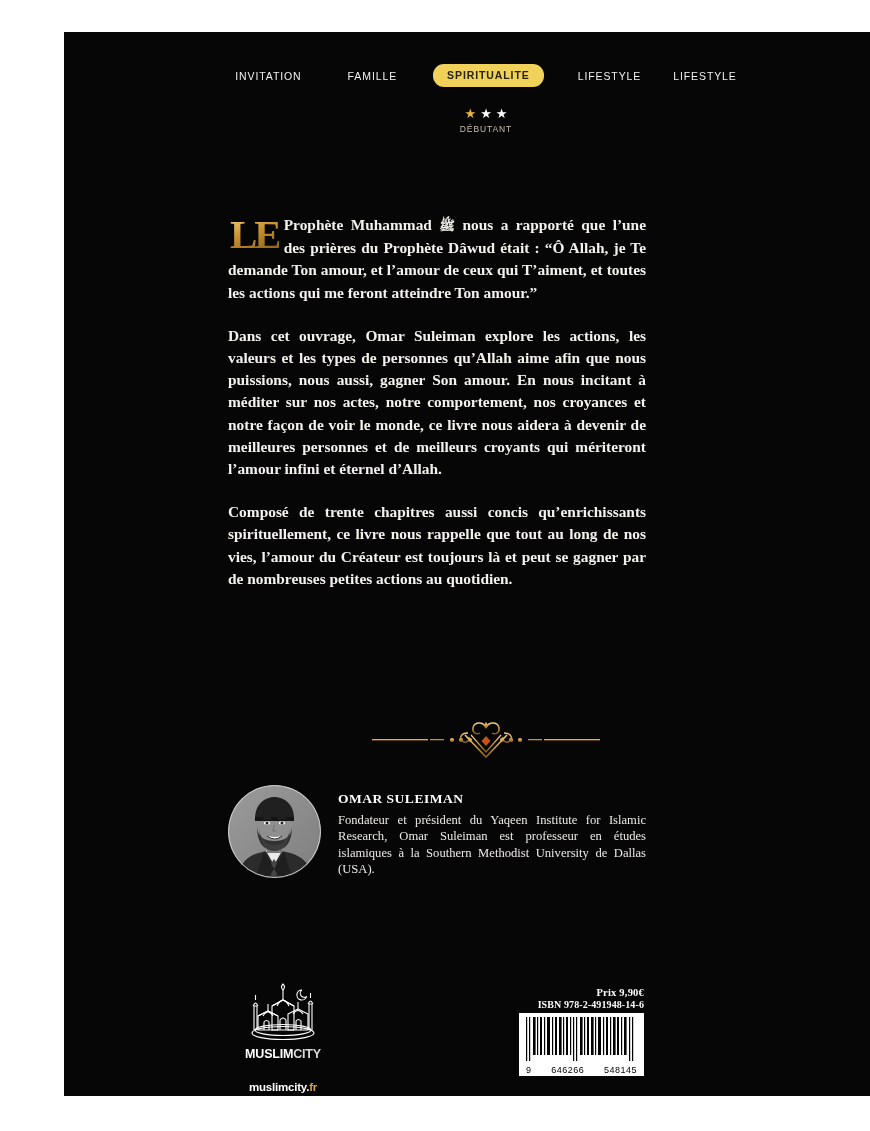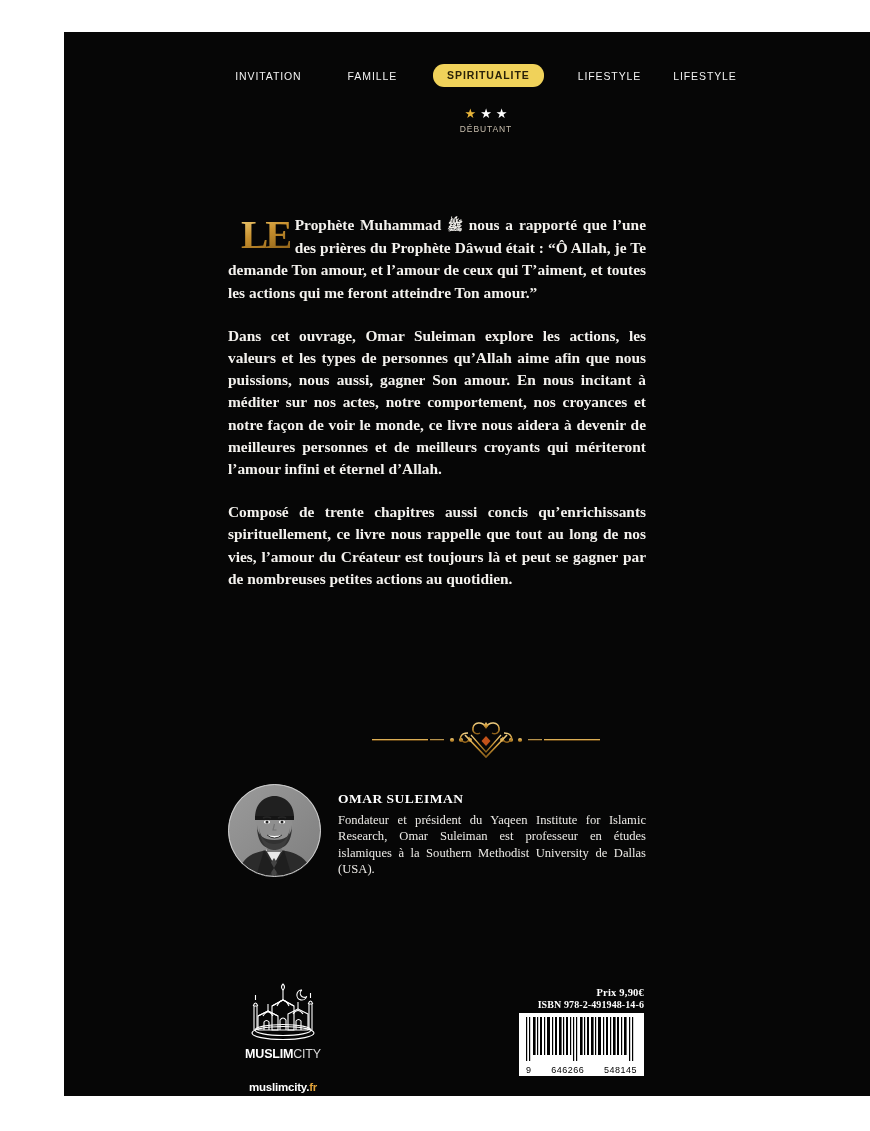--- a/index.html
+++ b/index.html
@@ -73,40 +73,40 @@
   }
   .copy p{margin:0 0 21px 0;}
   .copy p:last-child{margin-bottom:0;}
   .dropcap{
     float:left;
     font-family:"Liberation Serif",serif;
     font-size:41px;
     line-height:36px;
     font-weight:700;
     color:#d9a441;
-    margin:2px 5px 0 13px;
+    margin:2px 5px 0 2px;
     letter-spacing:-3px;
     background:linear-gradient(160deg,#f3d17a 0%,#c8912f 45%,#8a5e17 100%);
     -webkit-background-clip:text;
     background-clip:text;
     -webkit-text-fill-color:transparent;
   }
   .saw{font-size:13px;}
 
   
   .ornament{
     position:absolute;left:0;top:686px;width:100%;
     display:flex;justify-content:center;
   }
 
   
   .author{
     position:absolute;left:164px;top:752px;
     width:418px;
-    display:flex;gap:17px;align-items:center;
+    display:flex;gap:17px;align-items:flex-end;
   }
   .avatar{
     width:93px;height:93px;border-radius:50%;
     flex:0 0 93px;
     overflow:hidden;
     background:#8d8d8d;
     position:relative;
     filter:grayscale(1);
   }
   .author-text{padding-top:7px;flex:1;}
@@ -132,21 +132,21 @@
     width:100px;
     display:flex;flex-direction:column;align-items:center;
   }
   .logo-word{
     margin-top:5px;
     font-size:12.5px;
     font-weight:700;
     letter-spacing:-0.2px;
     color:#ffffff;
   }
-  .logo-word .thin{font-weight:400;color:#d8d8d8;text-align:right;}
+  .logo-word .thin{font-weight:700;color:#d8d8d8;text-align:right;}
   .logo-url{
     margin-top:20px;
     font-size:11.5px;
     font-weight:700;
     color:#ffffff;
     letter-spacing:-0.2px;
   }
   .logo-url .tld{color:#e0a23a;}
 
   .barcode-block{

